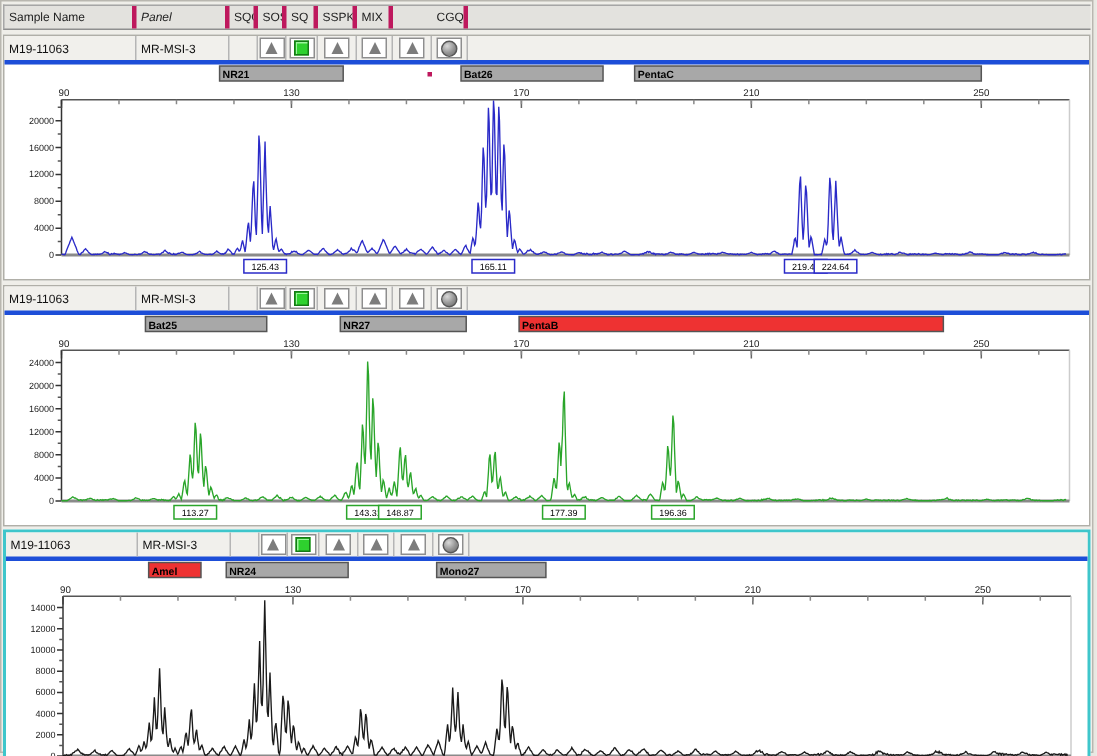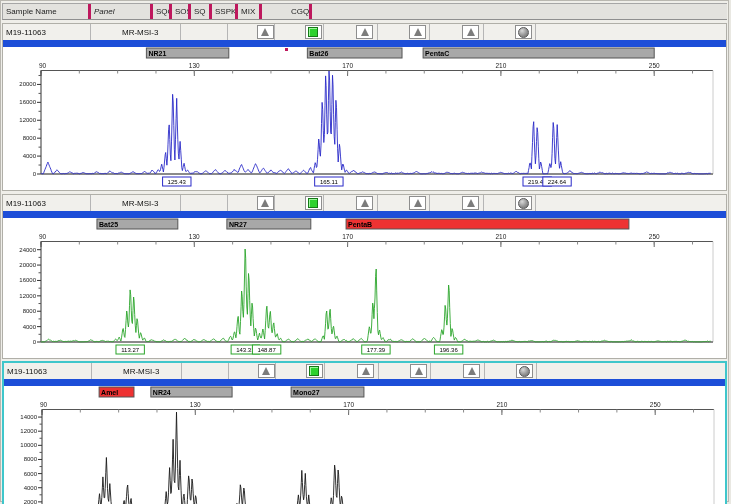--- a/index.html
+++ b/index.html
@@ -3,21 +3,21 @@
 <meta charset="utf-8">
 <style>
   html,body{margin:0;padding:0;}
   body{width:731px;height:504px;background:#e9e8e2;font-family:"Liberation Sans",sans-serif;overflow:hidden;}
   .app{width:729px;height:502px;border:1px solid #b9b7b0;background:#efeee9;padding-top:2px;box-sizing:border-box;}
   .header-row{display:flex;height:15px;background:#e3e2de;border-top:1px solid #a6a6a6;border-bottom:1px solid #8f8f8f;border-left:1px solid #a6a6a6;margin:0 1px;}
   .hcell{border-right:3px solid #be185d;font-size:8px;color:#222;padding:3px 0 0 3px;box-sizing:border-box;white-space:nowrap;overflow:hidden;}
   .hfill{flex:1;border-right:none;}
   .block{margin:3px 1px 0 1px;background:#ffffff;border:1px solid #b0afa8;}
   .block.selected{border:2px solid #3fc6cb;margin-top:2px;}
-  .sample-row{display:flex;height:16px;background:#f1f0ec;border-bottom:7px solid #1d4ed8;font-size:8px;color:#111;gap:28px;}
+  .sample-row{display:flex;height:16px;background:#f1f0ec;border-bottom:3px solid #1d4ed8;font-size:8px;color:#111;}
   .scell{border-right:1px solid #b5b5b5;padding:4px 0 0 3px;box-sizing:border-box;white-space:nowrap;overflow:hidden;}
   .flag-cell{display:flex;align-items:center;justify-content:center;border-right:1px solid #b5b5b5;box-sizing:border-box;}
   .flag-box{width:15px;height:12px;background:#fff;border:1px solid #8e8e8e;display:flex;align-items:center;justify-content:center;}
   .sfill{flex:1;border-right:none;}
   .icon-triangle{width:0;height:0;border-left:4px solid transparent;border-right:4px solid transparent;border-bottom:8px solid #7c7c7c;}
   .icon-green-square{width:8px;height:8px;background:#2ed12e;border:1px solid #157a15;box-shadow:inset 1px 1px 0 #9cf59c;}
   .icon-circle{width:9px;height:9px;border-radius:50%;background:radial-gradient(circle at 35% 30%,#d9d9d9,#949494 55%,#696969);border:1px solid #585858;}
   svg{display:block;}
 </style>
 </head>

